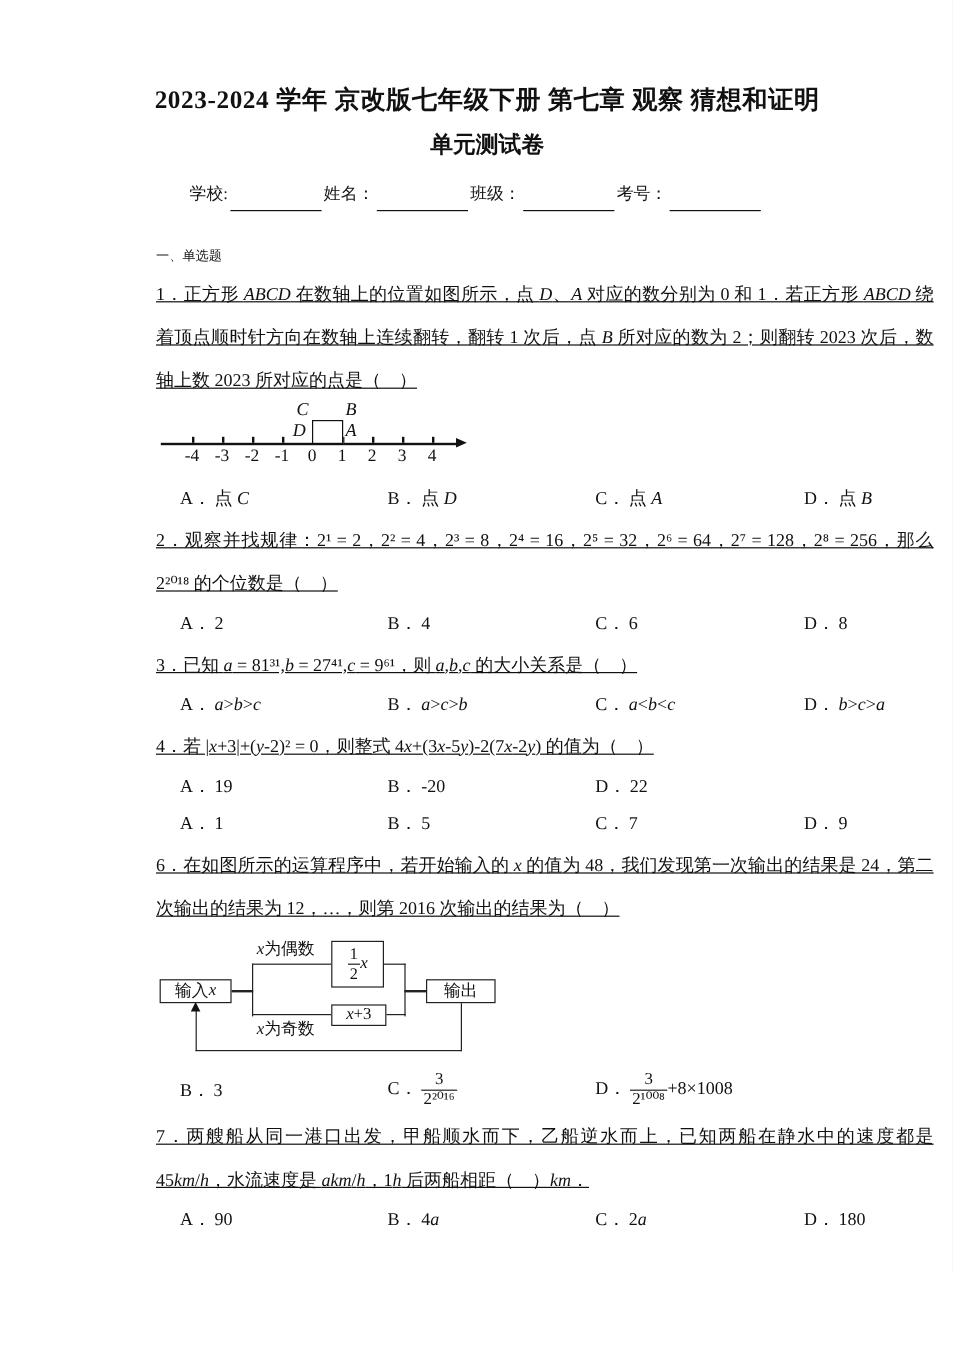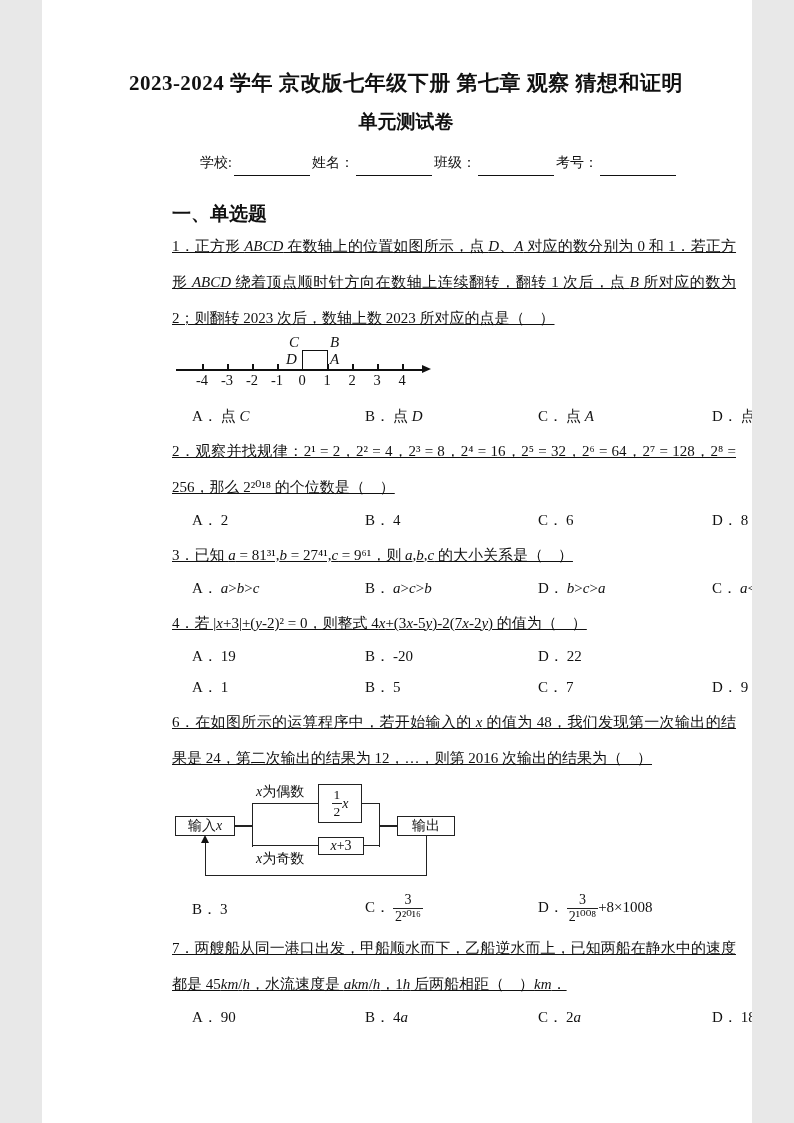--- a/index.html
+++ b/index.html
@@ -1,33 +1,33 @@
 <!DOCTYPE html>
 <html><head>
 <meta charset="utf-8">
 <style>
   * { margin:0; padding:0; box-sizing:border-box; }
   html,body { background:#e8e8e8; }
   .page {
     position:relative;
-    width:710px; height:1123px;
+    width:794px; height:1123px;
     margin:0 auto;
     background:#ffffff;
     font-family:"Liberation Serif","DejaVu Serif",serif;
     color:#111;
     padding:64px 16px 0 130px;
     overflow:hidden;
   }
   .title-wrap { margin-left:-96px; text-align:center; }
   .title1 { font-size:21px; font-weight:bold; line-height:38px; letter-spacing:0.5px; }
   .title2 { font-size:19px; font-weight:bold; line-height:40px; }
   .hdr-row { display:flex; padding-left:28px; margin-top:8px; font-size:14px; line-height:26px; }
   .hdr-field { display:flex; margin-right:2px; }
   .hdr-blank { display:inline-block; width:76px; border-bottom:1px solid #111; margin-left:2px; }
-  .section-heading { font-size:19px; font-weight:bold; margin-top:26px; line-height:24px; }
+  .section-heading { font-size:11px; font-weight:normal; margin-top:26px; line-height:24px; }
   .stem { font-size:15px; line-height:36px; text-align:justify;text-decoration:underline; }
   .question { margin-top:2px; }
   .options { display:grid; grid-template-columns:140px 140px 141px auto; padding-left:20px;
              font-size:15px; line-height:28px; margin:1px 0 3px 0; align-items:center;gap:33px; }
   .option { white-space:nowrap; }
   .olabel { margin-right:3px; }
   i { font-style:italic; }
 
   
   .nl-fig { position:relative; height:60px; width:270px; margin:2px 0 4px 4px; font-size:14px; }
@@ -133,22 +133,22 @@
       <span class="option"><span class="olabel">C．</span><span>6</span></span>
       <span class="option"><span class="olabel">D．</span><span>8</span></span>
     </div>
   </div>
 
   <div class="question">
     <p class="stem">3．已知 <i>a</i> = 81³¹,<i>b</i> = 27⁴¹,<i>c</i> = 9⁶¹，则 <i>a</i>,<i>b</i>,<i>c</i> 的大小关系是（　）</p>
     <div class="options">
       <span class="option"><span class="olabel">A．</span><span><i>a</i>&gt;<i>b</i>&gt;<i>c</i></span></span>
       <span class="option"><span class="olabel">B．</span><span><i>a</i>&gt;<i>c</i>&gt;<i>b</i></span></span>
+      <span class="option"><span class="olabel">C．</span><span><i>a</i>&lt;<i>b</i>&lt;<i>c</i></span></span>
       <span class="option"><span class="olabel">D．</span><span><i>b</i>&gt;<i>c</i>&gt;<i>a</i></span></span>
-      <span class="option"><span class="olabel">C．</span><span><i>a</i>&lt;<i>b</i>&lt;<i>c</i></span></span>
     </div>
   </div>
 
   <div class="question">
     <p class="stem">4．若 |<i>x</i>+3|+(<i>y</i>-2)² = 0，则整式 4<i>x</i>+(3<i>x</i>-5<i>y</i>)-2(7<i>x</i>-2<i>y</i>) 的值为（　）</p>
     <div class="options">
       <span class="option"><span class="olabel">A．</span><span>19</span></span>
       <span class="option"><span class="olabel">B．</span><span>-20</span></span>
       <span class="option"><span class="olabel">D．</span><span>22</span></span>
     </div>

